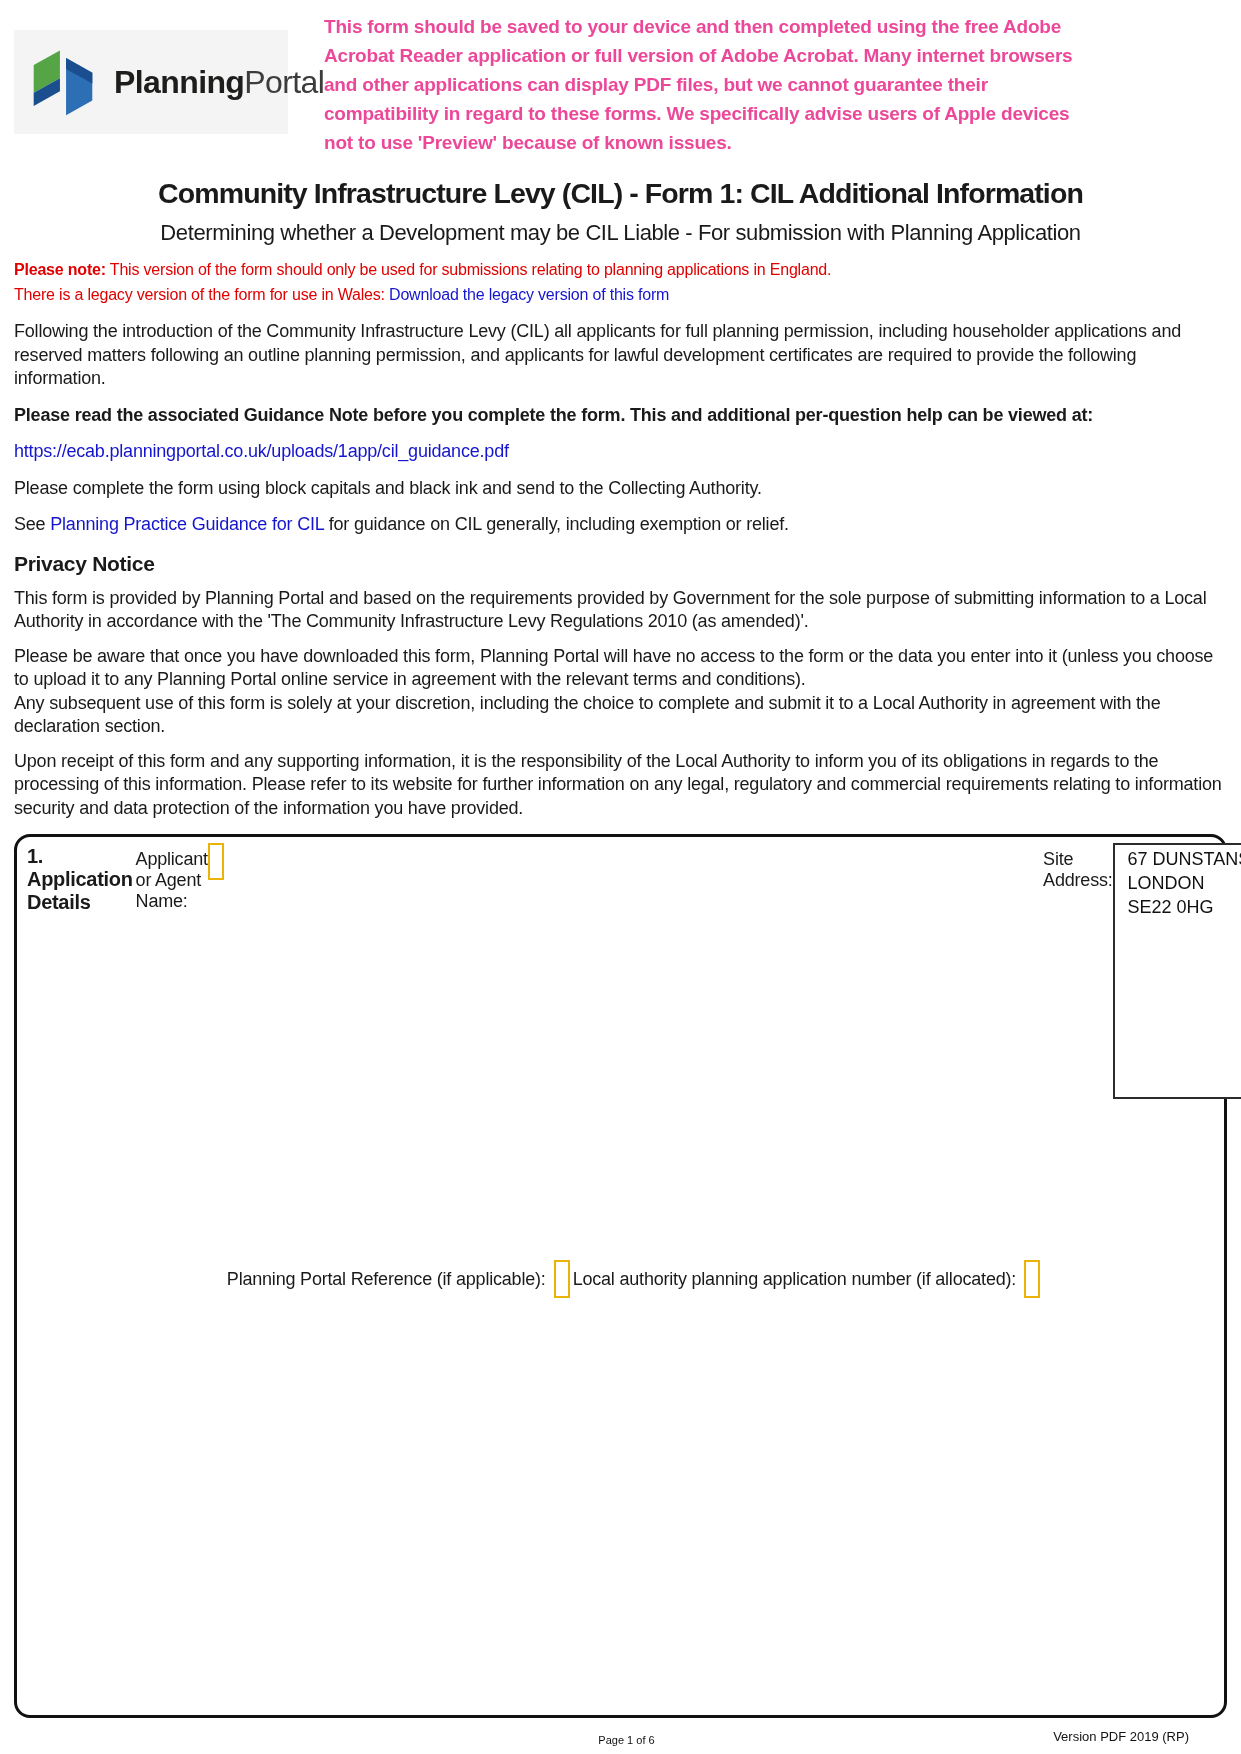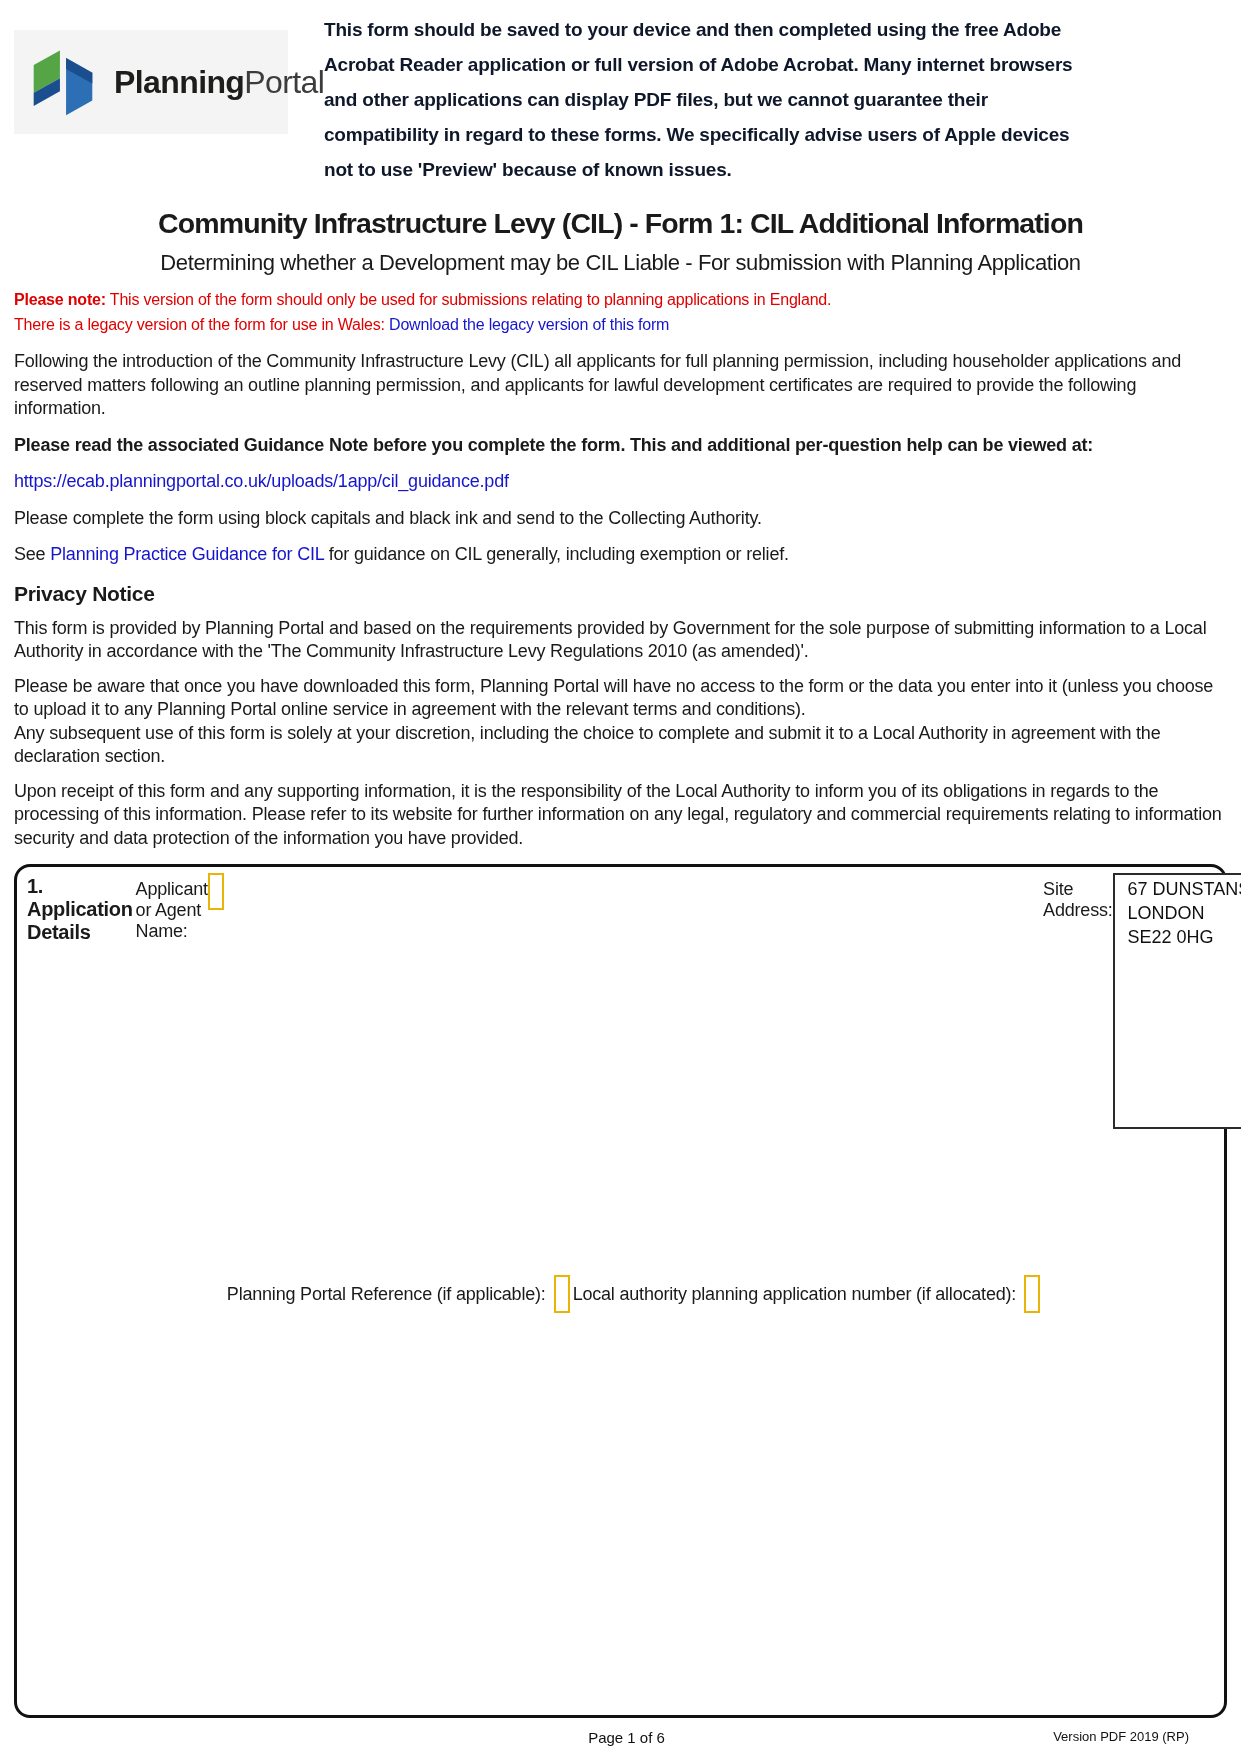--- a/index.html
+++ b/index.html
@@ -18,21 +18,21 @@
   .header-row { display:flex; gap:36px; padding-top:8px; }
   .logo-block {
     background:#f4f4f4; width:274px; height:104px; margin-top:22px;
     display:flex; align-items:center; padding-left:12px; gap:14px; flex:none;
   }
   .logo-icon { flex:none; }
   .logo-text { font-size:32px; letter-spacing:-0.6px; white-space:nowrap; }
   .logo-bold { font-weight:700; color:#1d1d1b; }
   .logo-light { font-weight:400; color:#3c3c3c; }
   .save-notice {
-    color:#0f172a; font-weight:700; font-size:19px; line-height:35px;
+    color:#ec4899; font-weight:700; font-size:19px; line-height:29px;
     width:768px; padding-top:4px; letter-spacing:-0.2px;
   }
 
   
   .form-title {
     font-size:28.5px; font-weight:700; text-align:center;
     margin:20px 0 0; letter-spacing:-0.9px;
   }
   .form-subtitle { font-size:22px; text-align:center; margin-top:10px; letter-spacing:-0.4px; }
 
@@ -65,21 +65,21 @@
   textarea.text-area {
     border:2px solid #2b2b2b; border-radius:0; background:#fff;
     font-family:inherit; font-size:18px; color:#111; line-height:24px;
     width:100%; padding:2px 13px; resize:none; display:block;
   }
   .site-ta { height:256px; flex:none; }
   .desc-ta { flex:1; min-height:200px; }
 
   
   .footer { position:absolute; left:0; right:0; bottom:6px; height:22px; }
-  .page-num { position:absolute; left:12px; right:0; bottom:2px; text-align:center; font-size:15px; color:#111; }
+  .page-num { position:absolute; left:12px; right:0; bottom:2px; text-align:center; font-size:11px; color:#111; }
   .version { position:absolute; right:52px; bottom:4px; font-size:13px; color:#111; }
 </style>
 </head>
 <body>
 
 <div class="page">
 
   <div class="header-row">
     <div class="logo-block">
       <svg class="logo-icon" width="74" height="82" viewBox="0 0 96 100" aria-hidden="true">

